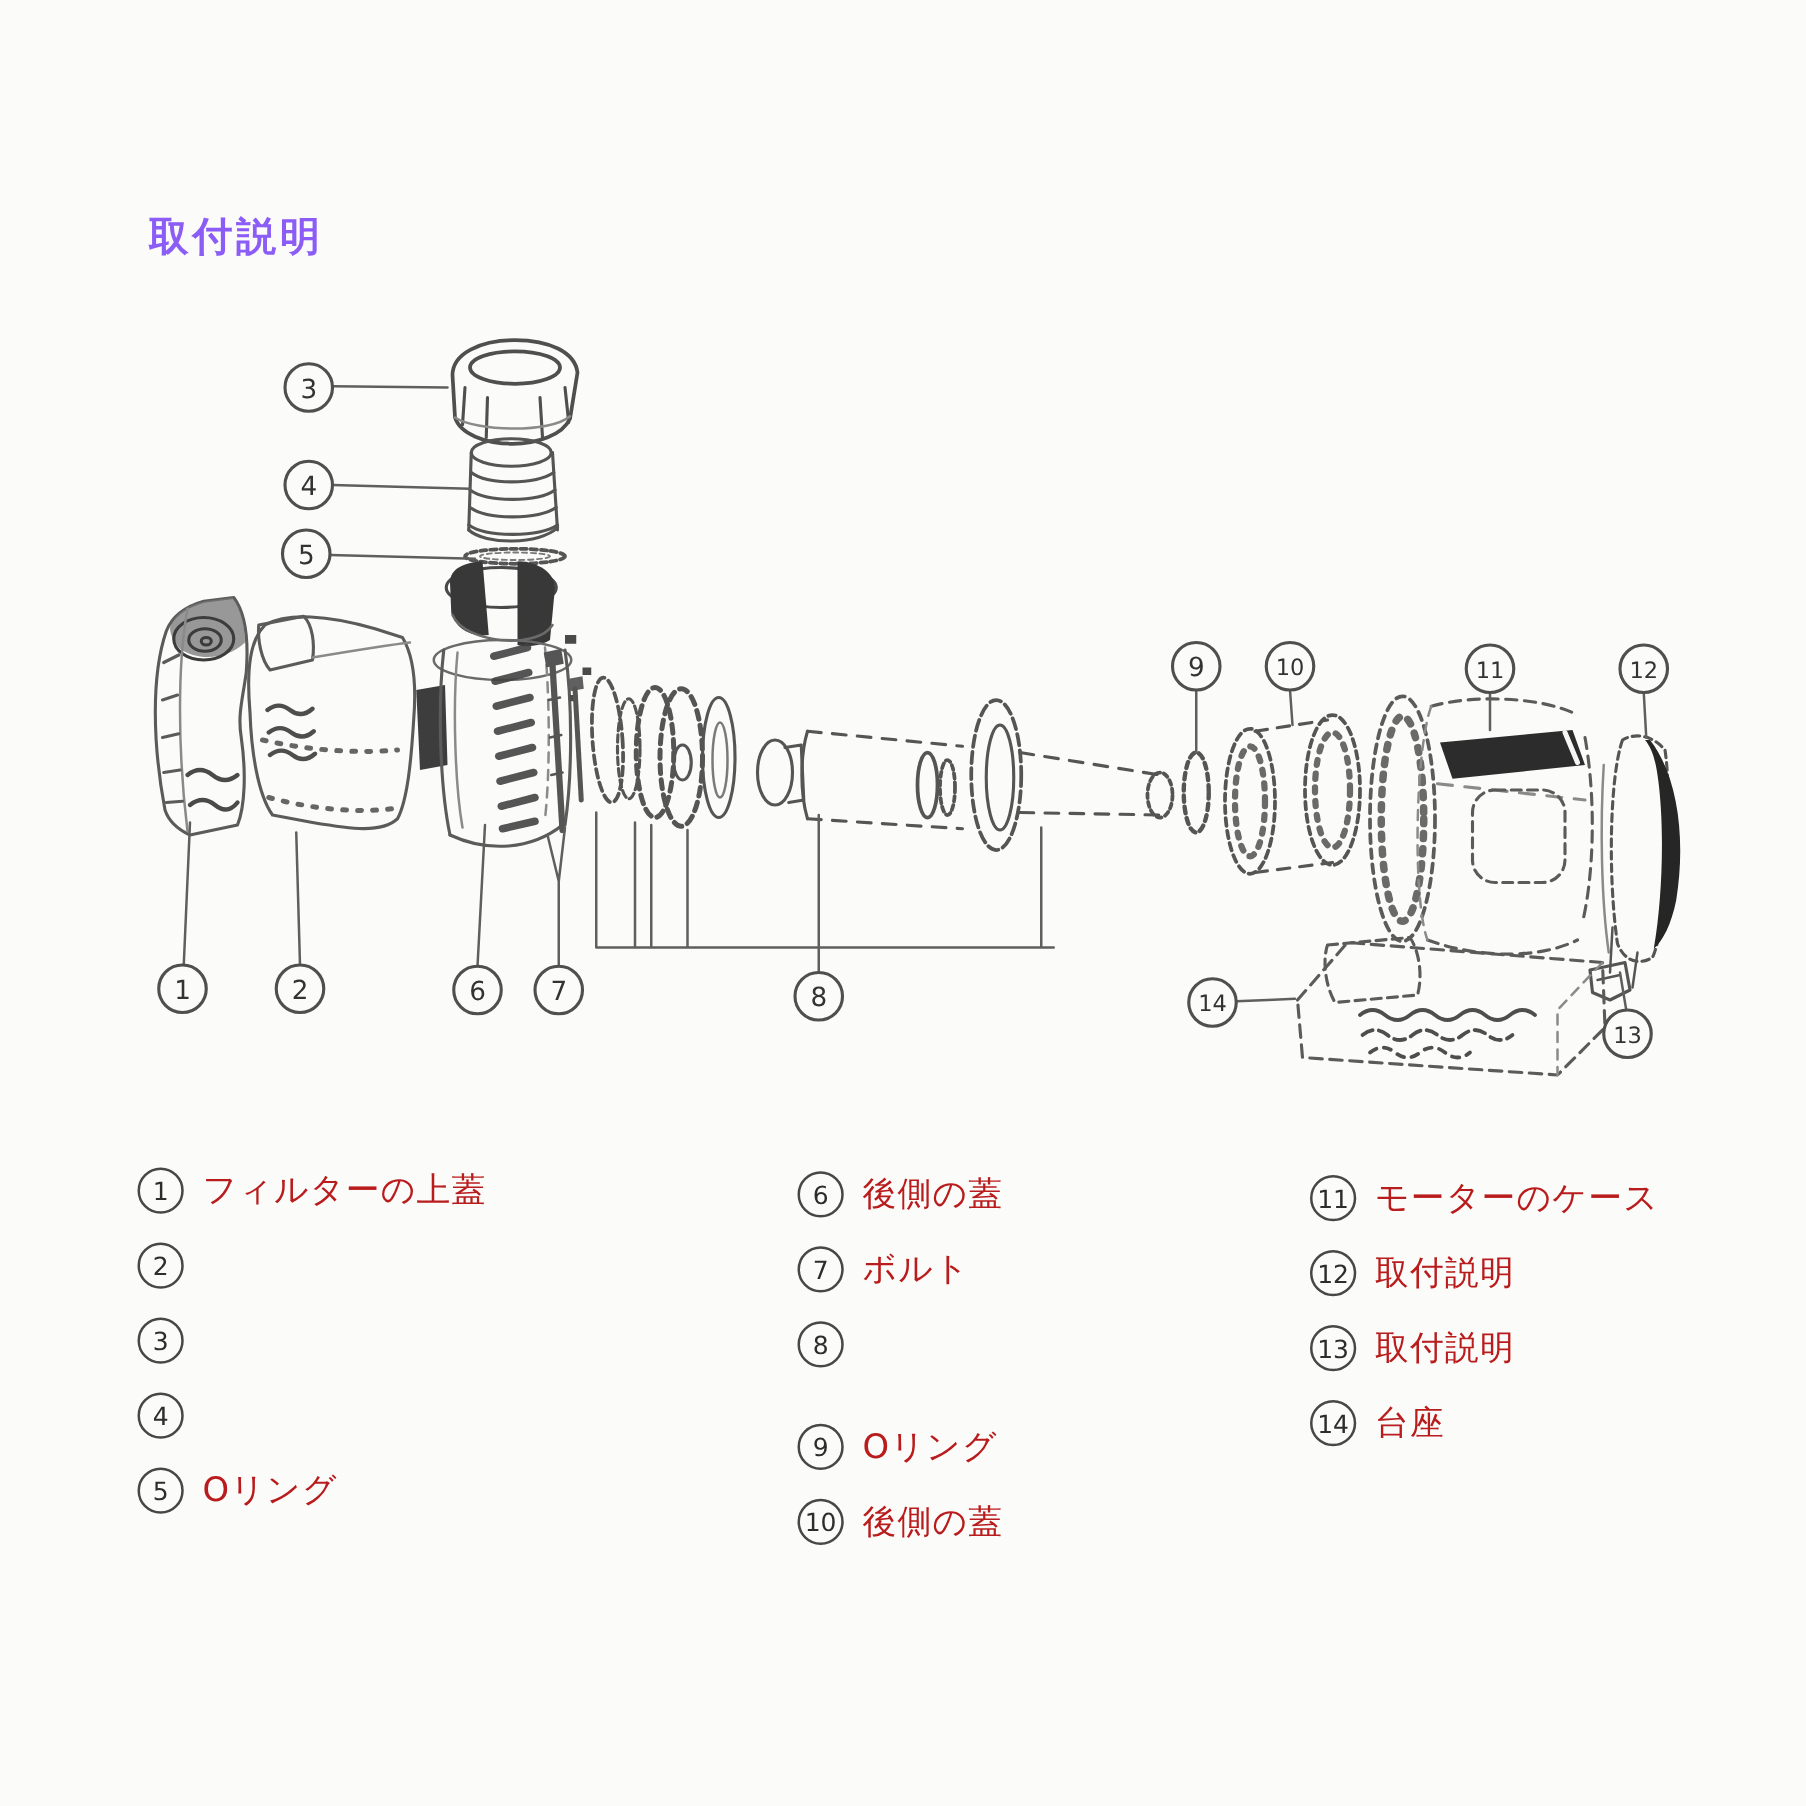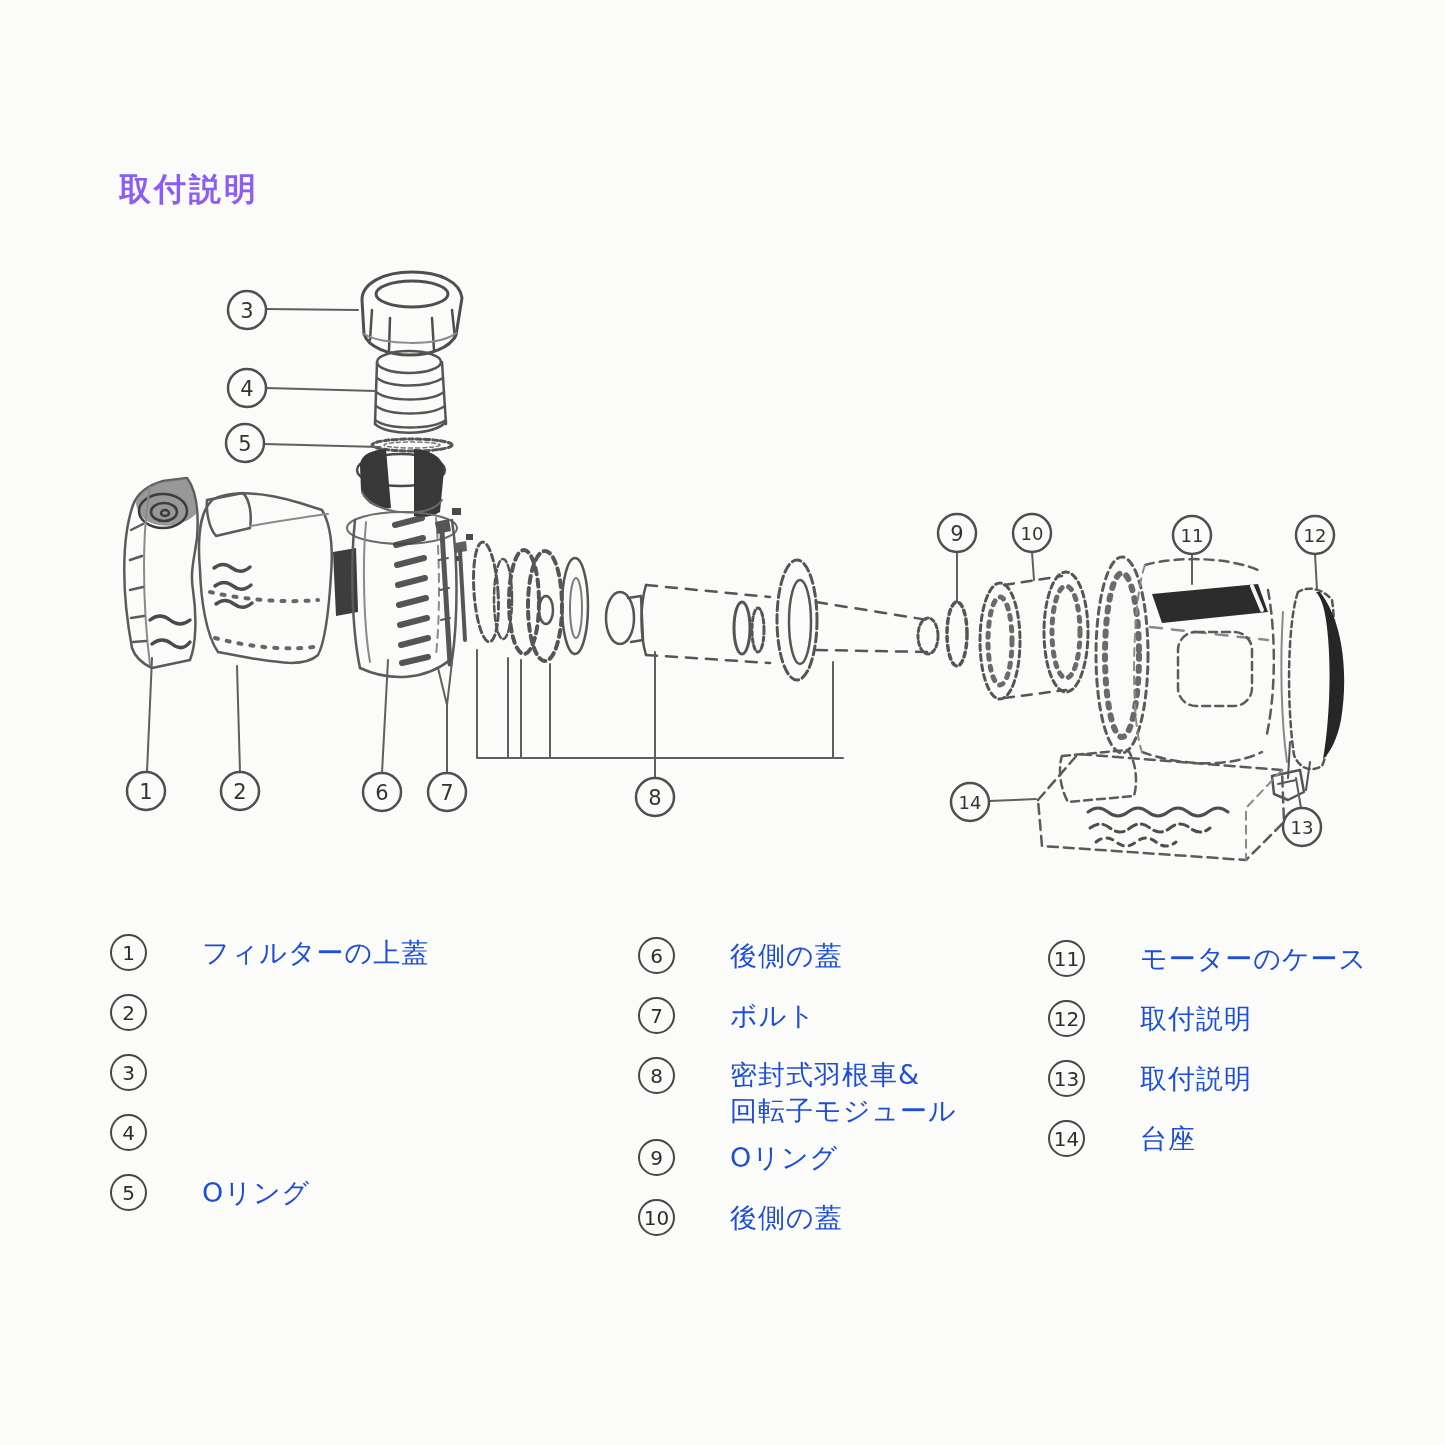--- a/index.html
+++ b/index.html
@@ -16,21 +16,21 @@
   }
   svg.diagram{position:absolute;left:0;top:0;filter:blur(0.35px);}
   .legend-col{position:absolute;}
   .lrow{display:flex;align-items:center;gap:15px;height:37px;margin-bottom:23px;}
   .lrow.two{align-items:flex-start;height:74px;margin-bottom:8px;}
   .lnum{
     flex:0 0 auto;width:37px;height:37px;border:2.5px solid #474747;border-radius:50%;
     display:flex;align-items:center;justify-content:center;
     font-size:20px;color:#2d2d2d;box-sizing:border-box;background:#fbfbfa;
   }
-  .llabel{font-size:27px;color:#1d4ed8;letter-spacing:1px;white-space:nowrap;line-height:37px;margin-left:40px;}
+  .llabel{font-size:27px;color:#b91c1c;letter-spacing:1px;white-space:nowrap;line-height:37px;}
   .stack{display:flex;flex-direction:column;line-height:36px;}
 </style>
 </head>
 <body>
 
 <div class="page">
 
   <div class="title">取付説明</div>
 
   <svg class="diagram" width="1445" height="1445" viewBox="0 0 1445 1445" fill="none" stroke-linecap="round" stroke-linejoin="round">
@@ -268,24 +268,20 @@
     <div class="lrow">
       <span class="lnum">6</span>
       <span class="llabel">後側の蓋</span>
     </div>
     <div class="lrow">
       <span class="lnum">7</span>
       <span class="llabel">ボルト</span>
     </div>
     <div class="lrow two">
       <span class="lnum">8</span>
-      <span class="llabel stack">
-        <span>密封式羽根車&amp;</span>
-        <span>回転子モジュール</span>
-      </span>
     </div>
     <div class="lrow">
       <span class="lnum">9</span>
       <span class="llabel">Oリング</span>
     </div>
     <div class="lrow">
       <span class="lnum">10</span>
       <span class="llabel">後側の蓋</span>
     </div>
   </div>

